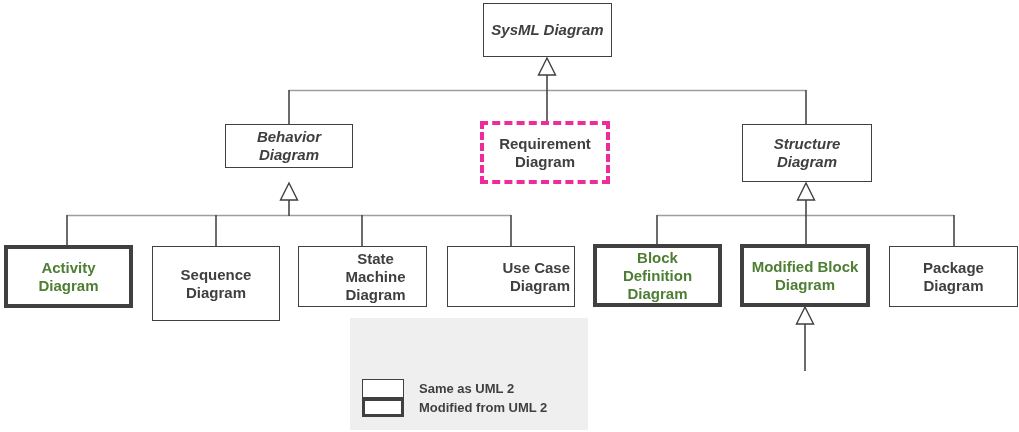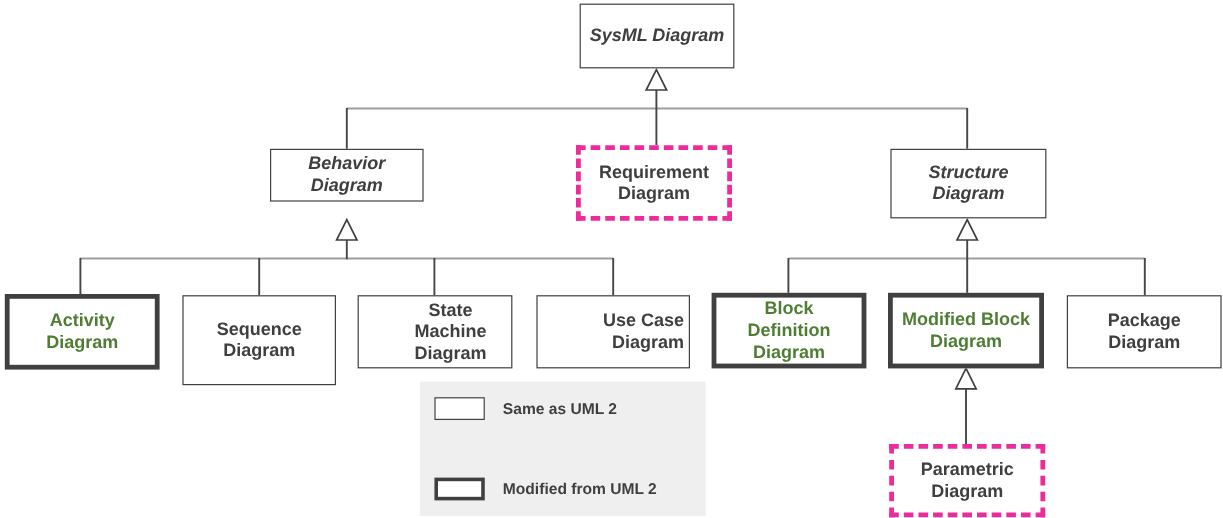--- a/index.html
+++ b/index.html
@@ -38,21 +38,21 @@
   .n-statemachine{left:298px;top:246px;width:129px;height:61px;padding-left:30px;}
   .n-usecase{left:447px;top:246px;width:128px;height:61px;text-align:right;}
   .n-blockdef{left:593px;top:244px;width:129px;height:63px;}
   .n-internalblock{left:740px;top:244px;width:130px;height:63px;}
   .n-package{left:889px;top:246px;width:129px;height:61px;}
   .n-parametric{left:741px;top:370px;width:130px;height:61px;}
 
   .legend{
     position:absolute;left:350px;top:318px;width:238px;height:112px;
     background:var(--legend-bg);box-sizing:border-box;
-    display:flex;flex-direction:column;justify-content:space-between;
+    display:flex;flex-direction:column;justify-content:flex-end;
     padding:13px 10px 13px 12px;
   }
   .legend-row{display:flex;align-items:center;}
   .swatch{box-sizing:border-box;width:42px;height:19px;background:#ffffff;flex:0 0 auto;}
   .swatch.s-thin{border:1.5px solid var(--box-border);}
   .swatch.s-thick{border:3.5px solid var(--box-border);}
   .swatch.s-pink{border:3px dashed var(--new-pink);}
   .legend-label{margin-left:15px;font-size:13px;font-weight:bold;color:var(--ink);}
 </style>
 </head>
@@ -128,23 +128,20 @@
   </div>
 
   <div class="node thick green n-internalblock">
     <span>Modified Block Diagram</span>
   </div>
 
   <div class="node thin n-package">
     <span>Package Diagram</span>
   </div>
 
-  <div class="node pink n-parametric">
-    <span>Parametric Diagram</span>
-  </div>
 
   <div class="legend">
     <div class="legend-row">
       <span class="swatch s-thin"></span>
       <span class="legend-label">Same as UML 2</span>
     </div>
     <div class="legend-row">
       <span class="swatch s-thick"></span>
       <span class="legend-label">Modified from UML 2</span>
     </div>

